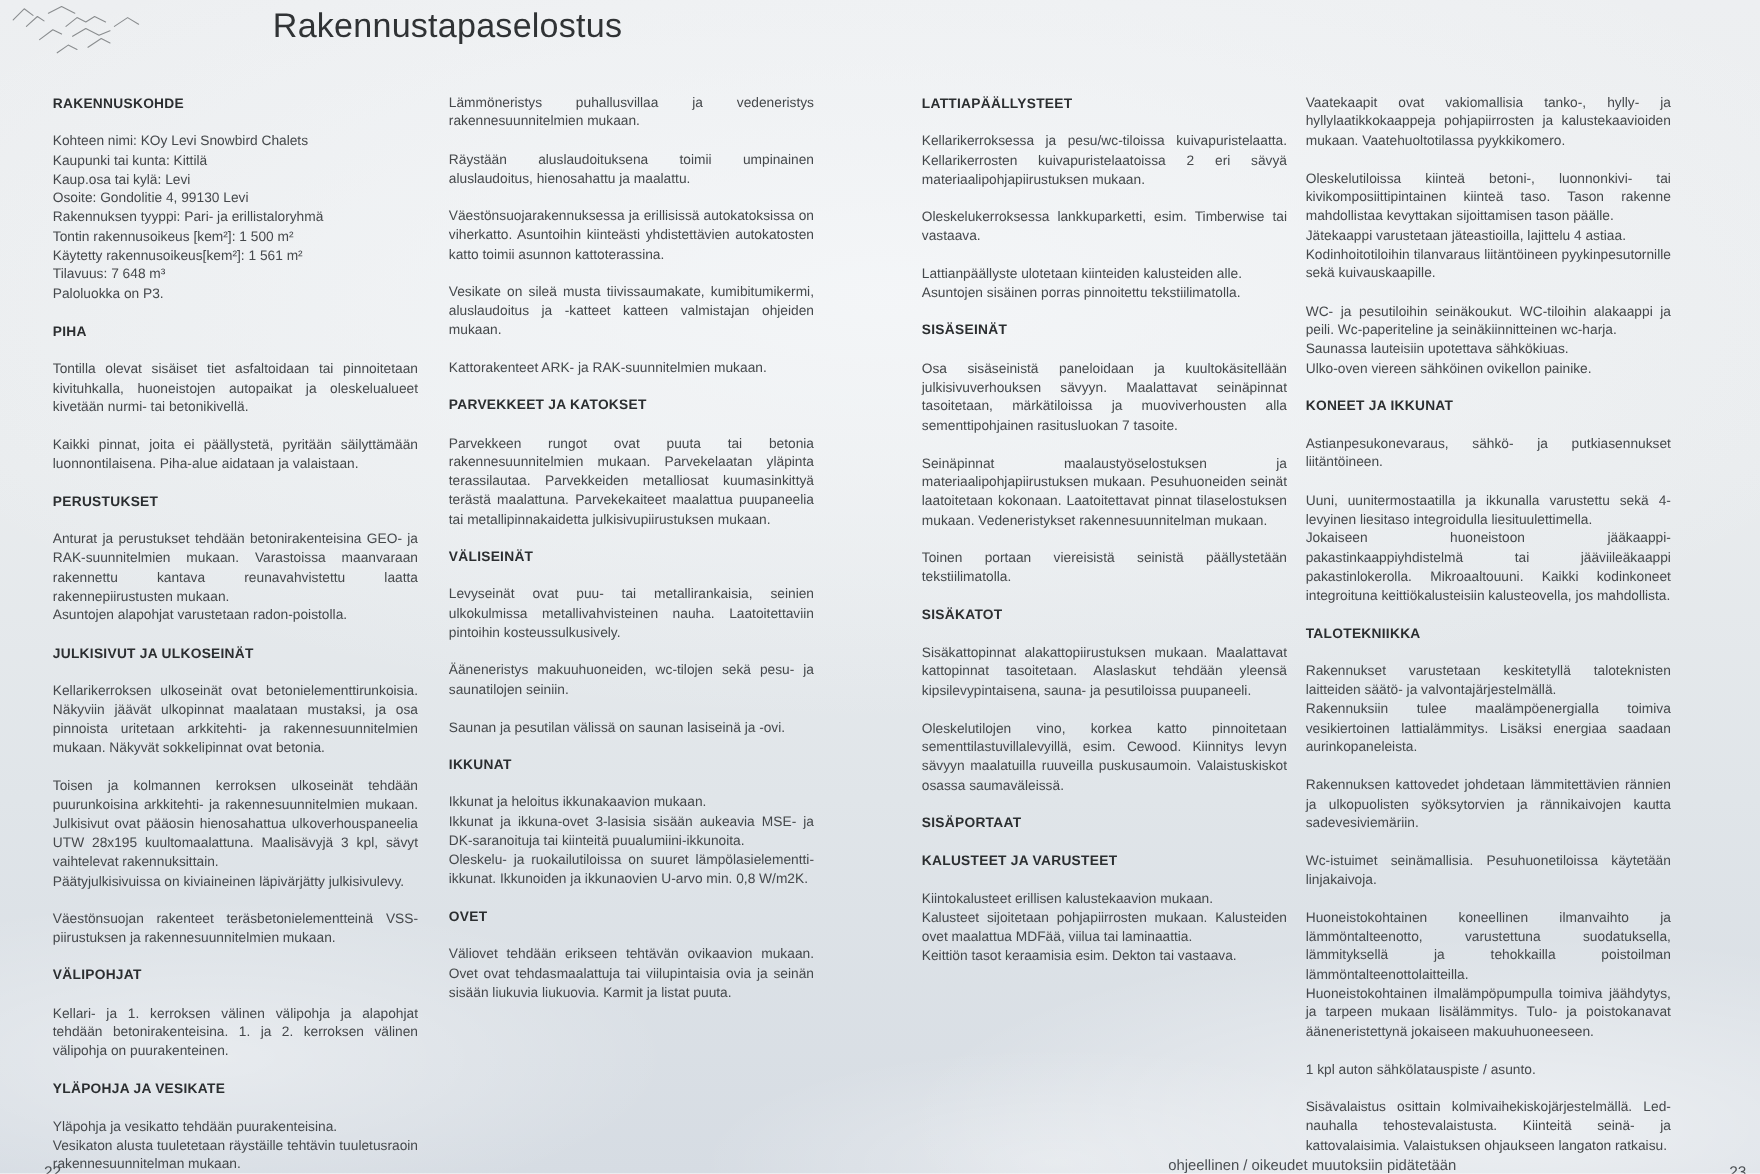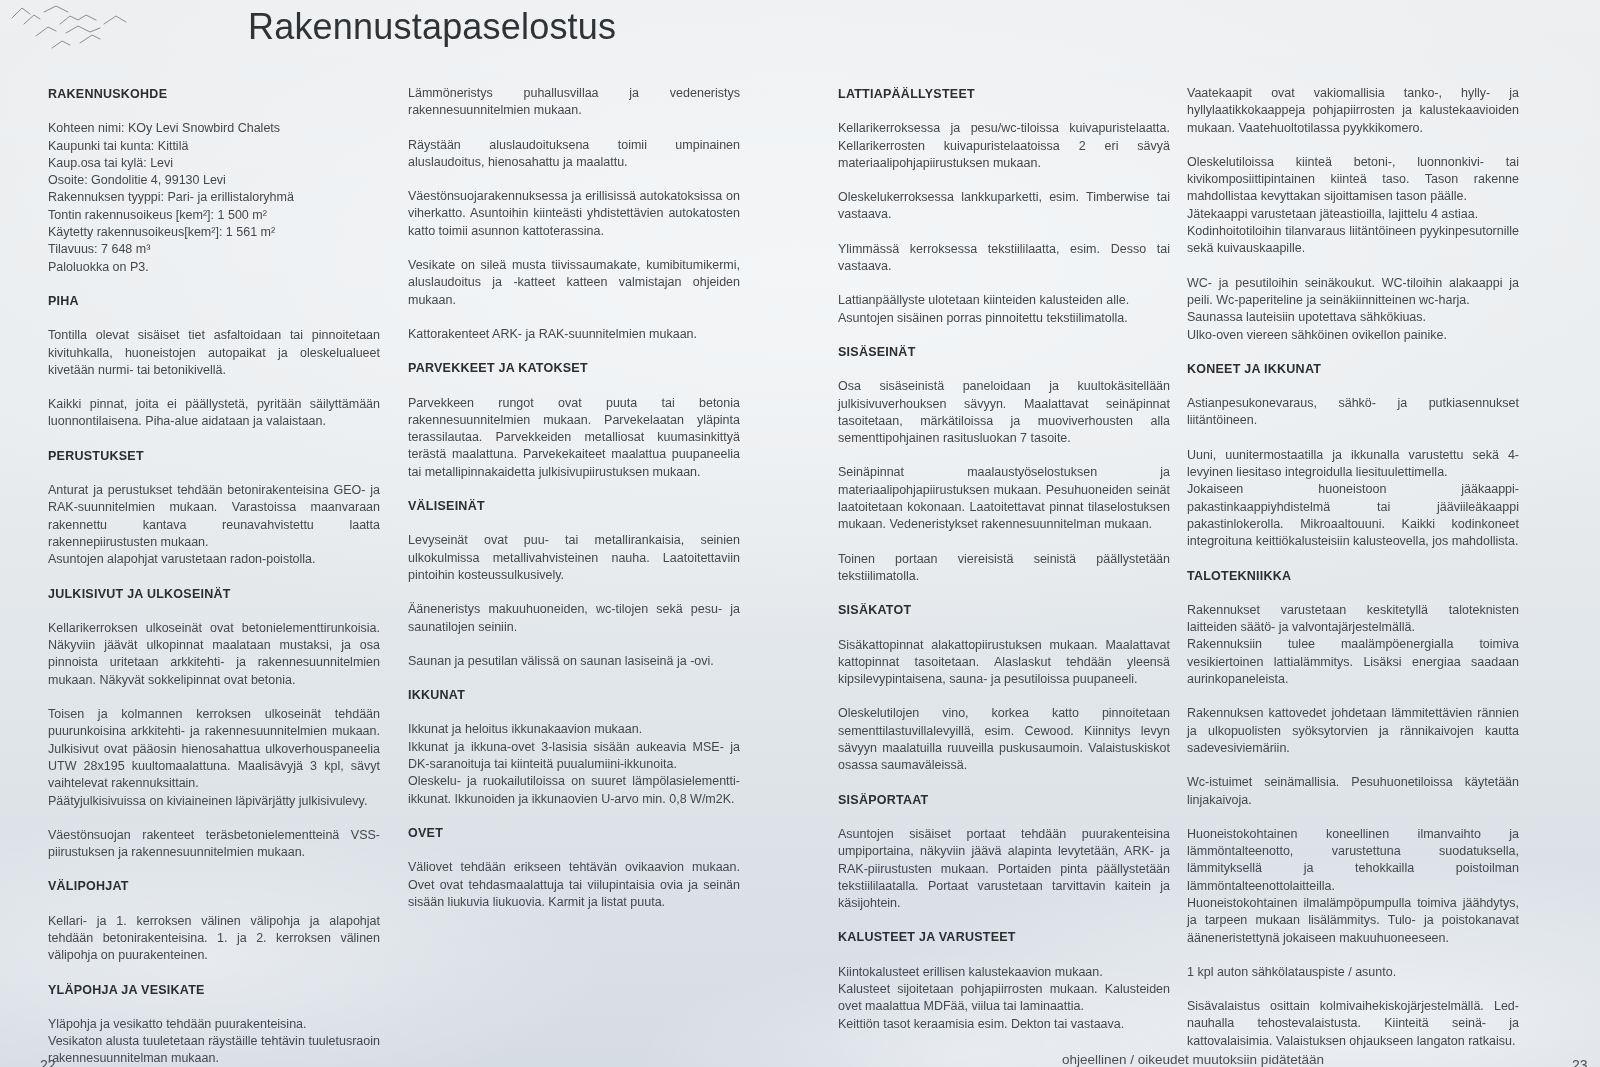--- a/index.html
+++ b/index.html
@@ -14,21 +14,21 @@
     position: absolute; inset: 0;
     background:
       radial-gradient(900px 280px at 86% 96%, rgba(255,255,255,0.55), rgba(255,255,255,0) 62%),
       radial-gradient(700px 240px at 12% 90%, rgba(255,255,255,0.38), rgba(255,255,255,0) 60%),
       radial-gradient(500px 160px at 60% 99%, rgba(255,255,255,0.35), rgba(255,255,255,0) 65%),
       radial-gradient(1300px 520px at 50% 25%, rgba(245,247,249,0.85), rgba(245,247,249,0) 75%),
       linear-gradient(180deg, #edeff1 0%, #e9ecee 40%, #e0e5e9 68%, #d6dce3 100%);
   }
   .title {
     position: absolute; left: 248px; top: 6px;
-    font-size: 36px; font-weight: 400; letter-spacing: 0.2px;
+    font-size: 31px; font-weight: 400; letter-spacing: 0.2px;
     color: #303335;
   }
   .logo {
     position: absolute; left: 8px; top: 2px;
     width: 132px; height: 58px;
   }
   .col {
     position: absolute; top: 70px; width: 332px;
     font-size: 12.5px; line-height: 17.3px;
   }
@@ -110,31 +110,29 @@
       <p class="para">Saunan ja pesutilan välissä on saunan lasiseinä ja -ovi.</p>
       <h3 class="heading">IKKUNAT</h3>
       <p class="para">Ikkunat ja heloitus ikkunakaavion mukaan.<br>Ikkunat ja ikkuna-ovet 3-lasisia sisään aukeavia MSE- ja DK-saranoituja tai kiinteitä puualumiini-ikkunoita.<br>Oleskelu- ja ruokailutiloissa on suuret lämpölasielementti-ikkunat. Ikkunoiden ja ikkunaovien U-arvo min. 0,8 W/m2K.</p>
       <h3 class="heading">OVET</h3>
       <p class="para">Väliovet tehdään erikseen tehtävän ovikaavion mukaan. Ovet ovat tehdasmaalattuja tai viilupintaisia ovia ja seinän sisään liukuvia liukuovia. Karmit ja listat puuta.</p>
     </div>
     <div class="col col-3">
       <h3 class="heading">LATTIAPÄÄLLYSTEET</h3>
       <p class="para">Kellarikerroksessa ja pesu/wc-tiloissa kuivapuristelaatta. Kellarikerrosten kuivapuristelaatoissa 2 eri sävyä materiaalipohjapiirustuksen mukaan.</p>
       <p class="para">Oleskelukerroksessa lankkuparketti, esim. Timberwise tai vastaava.</p>
-      <p class="para">Ylimmässä kerroksessa tekstiililaatta, esim. Desso tai vastaava.</p>
       <p class="para">Lattianpäällyste ulotetaan kiinteiden kalusteiden alle.<br>Asuntojen sisäinen porras pinnoitettu tekstiilimatolla.</p>
       <h3 class="heading">SISÄSEINÄT</h3>
       <p class="para">Osa sisäseinistä paneloidaan ja kuultokäsitellään julkisivuverhouksen sävyyn. Maalattavat seinäpinnat tasoitetaan, märkätiloissa ja muoviverhousten alla sementtipohjainen rasitusluokan 7 tasoite.</p>
       <p class="para">Seinäpinnat maalaustyöselostuksen ja materiaalipohjapiirustuksen mukaan. Pesuhuoneiden seinät laatoitetaan kokonaan. Laatoitettavat pinnat tilaselostuksen mukaan. Vedeneristykset rakennesuunnitelman mukaan.</p>
       <p class="para">Toinen portaan viereisistä seinistä päällystetään tekstiilimatolla.</p>
       <h3 class="heading">SISÄKATOT</h3>
       <p class="para">Sisäkattopinnat alakattopiirustuksen mukaan. Maalattavat kattopinnat tasoitetaan. Alaslaskut tehdään yleensä kipsilevypintaisena, sauna- ja pesutiloissa puupaneeli.</p>
       <p class="para">Oleskelutilojen vino, korkea katto pinnoitetaan sementtilastuvillalevyillä, esim. Cewood. Kiinnitys levyn sävyyn maalatuilla ruuveilla puskusaumoin. Valaistuskiskot osassa saumaväleissä.</p>
       <h3 class="heading">SISÄPORTAAT</h3>
-      <p class="para">Asuntojen sisäiset portaat tehdään puurakenteisina umpiportaina, näkyviin jäävä alapinta levytetään, ARK- ja RAK-piirustusten mukaan. Portaiden pinta päällystetään tekstiililaatalla. Portaat varustetaan tarvittavin kaitein ja käsijohtein.</p>
       <h3 class="heading">KALUSTEET JA VARUSTEET</h3>
       <p class="para">Kiintokalusteet erillisen kalustekaavion mukaan.<br>Kalusteet sijoitetaan pohjapiirrosten mukaan. Kalusteiden ovet maalattua MDFää, viilua tai laminaattia.<br>Keittiön tasot keraamisia esim. Dekton tai vastaava.</p>
     </div>
     <div class="col col-4">
       <p class="para">Vaatekaapit ovat vakiomallisia tanko-, hylly- ja hyllylaatikkokaappeja pohjapiirrosten ja kalustekaavioiden mukaan. Vaatehuoltotilassa pyykkikomero.</p>
       <p class="para">Oleskelutiloissa kiinteä betoni-, luonnonkivi- tai kivikomposiittipintainen kiinteä taso. Tason rakenne mahdollistaa kevyttakan sijoittamisen tason päälle.<br>Jätekaappi varustetaan jäteastioilla, lajittelu 4 astiaa.<br>Kodinhoitotiloihin tilanvaraus liitäntöineen pyykinpesutornille sekä kuivauskaapille.</p>
       <p class="para">WC- ja pesutiloihin seinäkoukut. WC-tiloihin alakaappi ja peili. Wc-paperiteline ja seinäkiinnitteinen wc-harja.<br>Saunassa lauteisiin upotettava sähkökiuas.<br>Ulko-oven viereen sähköinen ovikellon painike.</p>
       <h3 class="heading">KONEET JA IKKUNAT</h3>
       <p class="para">Astianpesukonevaraus, sähkö- ja putkiasennukset liitäntöineen.</p>
       <p class="para">Uuni, uunitermostaatilla ja ikkunalla varustettu sekä 4-levyinen liesitaso integroidulla liesituulettimella.<br>Jokaiseen huoneistoon jääkaappi-pakastinkaappiyhdistelmä tai jääviileäkaappi pakastinlokerolla. Mikroaaltouuni. Kaikki kodinkoneet integroituna keittiökalusteisiin kalusteovella, jos mahdollista.</p>

